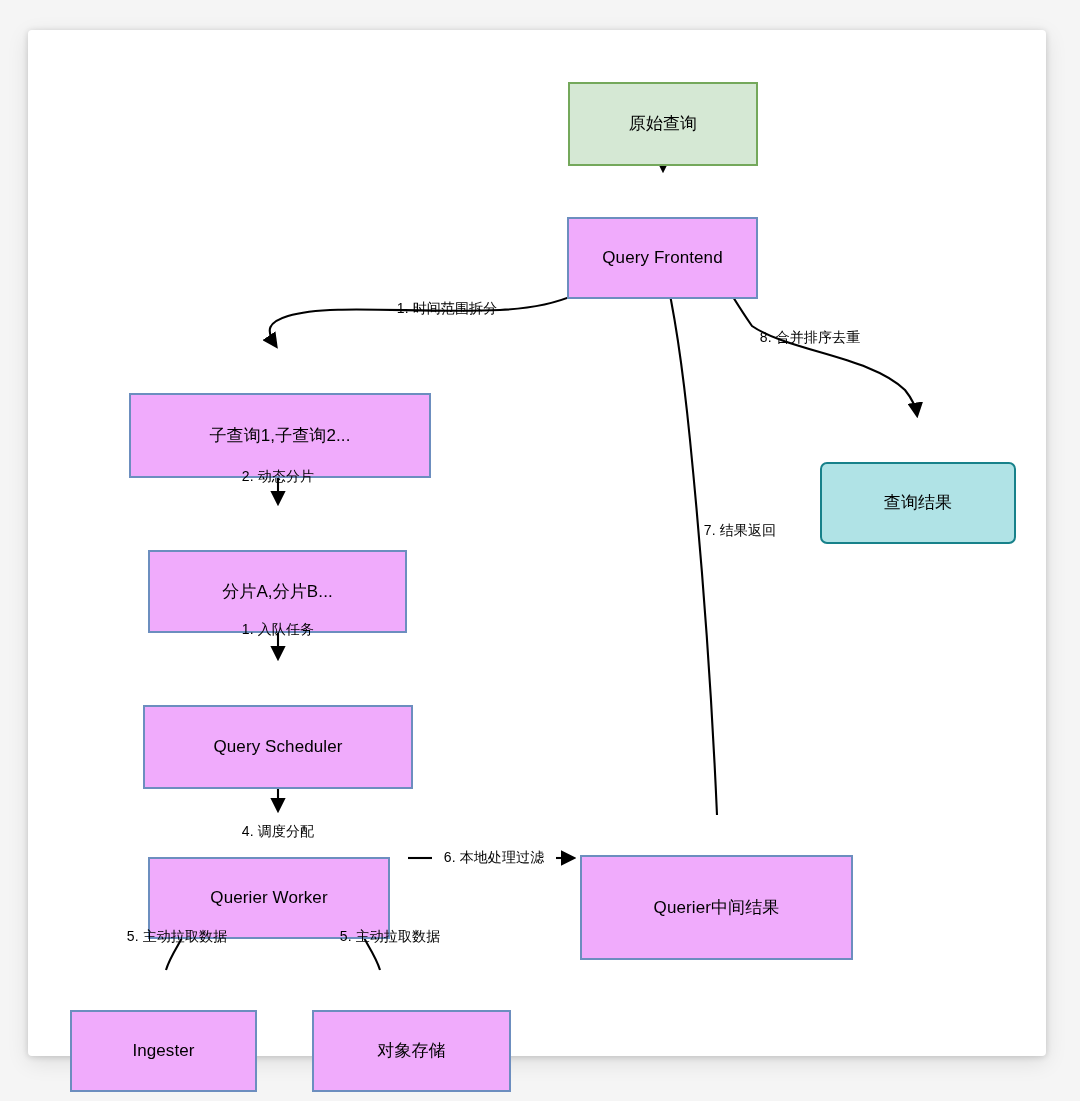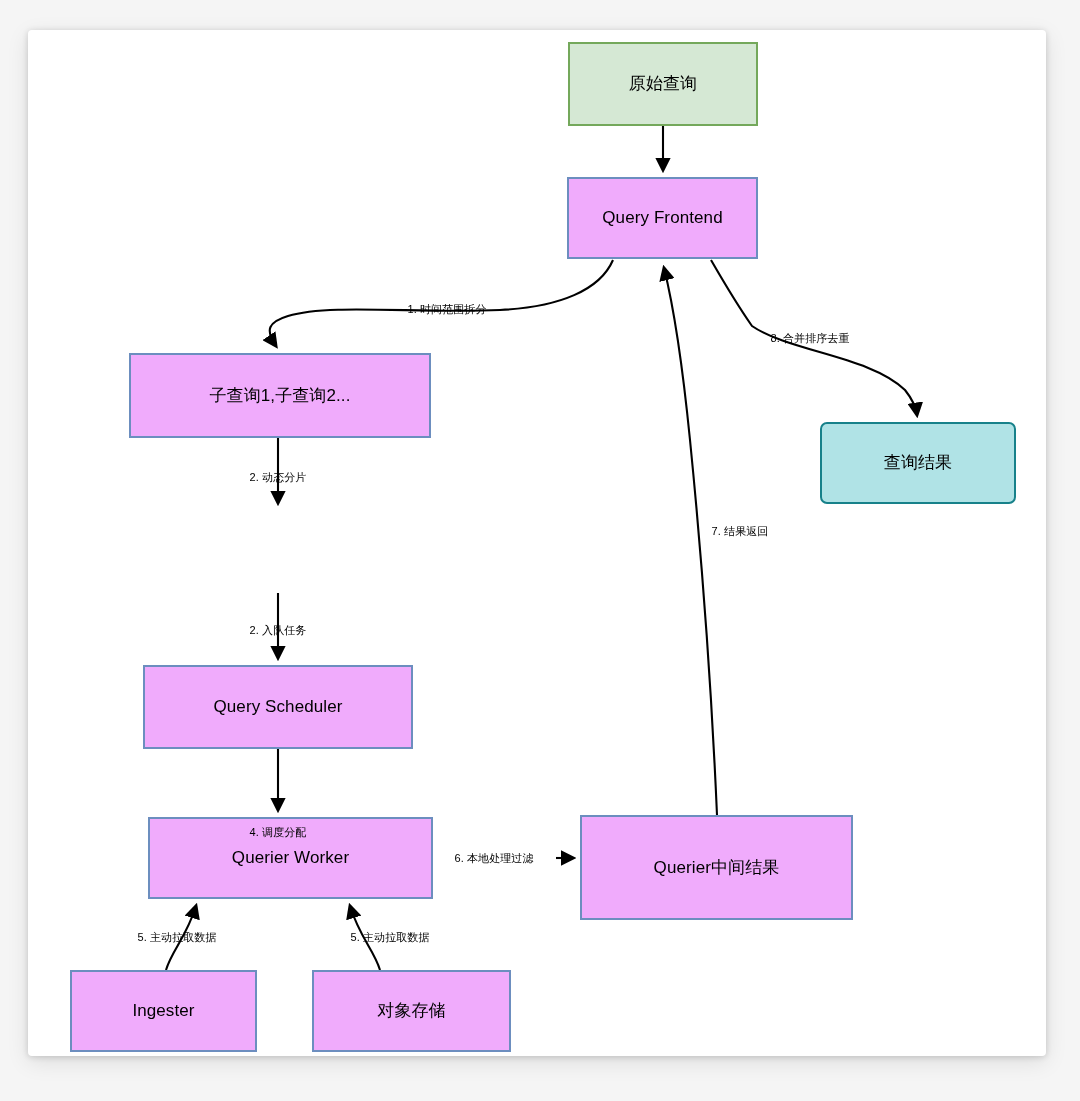--- a/index.html
+++ b/index.html
@@ -40,37 +40,38 @@
     align-items: center;
     justify-content: center;
     text-align: center;
     color: #000000;
     font-size: 17px;
     line-height: 1.25;
     letter-spacing: 0.1px;
     border-width: 2px;
     border-style: solid;
     padding: 12px 6px;
+    margin-top: 40px;
   }
   .node-proc {
     background: #f0abfc;
     border-color: #6c8ebf;
   }
   .node-start {
     background: #d5e8d4;
     border-color: #74a85b;
   }
   .node-end {
     background: #b0e3e6;
     border-color: #17818a;
     border-radius: 7px;
   }
   .edge-label {
     position: absolute;
-    font-size: 11px;
+    font-size: 14px;
     color: #000000;
     white-space: nowrap;
     background: transparent;
     letter-spacing: 0.1px;
     transform: translate(-50%, -50%);
     pointer-events: none;
   }
 </style>
 </head>
 <body>
@@ -114,26 +115,29 @@
   </div>
 
   <div class="node node-proc" style="left:567px; top:177px; width:191px; height:82px;">
     <span>Query Frontend</span>
   </div>
 
   <div class="node node-proc" style="left:129px; top:353px; width:302px; height:85px;">
     <span>子查询1,子查询2...</span>
   </div>
 
+  <div class="node node-proc" style="left:148px; top:510px; width:259px; height:83px;">
+    <span>分片A,分片B...</span>
+  </div>
 
   <div class="node node-proc" style="left:143px; top:665px; width:270px; height:84px;">
     <span>Query Scheduler</span>
   </div>
 
-  <div class="node node-proc" style="left:148px; top:817px; width:285px; height:82px;">
+  <div class="node node-proc" style="left:148px; top:817px; width:242px; height:82px;">
     <span>Querier Worker</span>
   </div>
 
   <div class="node node-proc" style="left:70px; top:970px; width:187px; height:82px;">
     <span>Ingester</span>
   </div>
 
   <div class="node node-proc" style="left:312px; top:970px; width:199px; height:82px;">
     <span>对象存储</span>
   </div>
@@ -141,21 +145,21 @@
   <div class="node node-proc" style="left:580px; top:815px; width:273px; height:105px;">
     <span>Querier中间结果</span>
   </div>
 
   <div class="node node-end" style="left:820px; top:422px; width:196px; height:82px;">
     <span>查询结果</span>
   </div>
 
   <div class="edge-label" style="left:447px; top:309px;">1. 时间范围拆分</div>
   <div class="edge-label" style="left:278px; top:477px;">2. 动态分片</div>
-  <div class="edge-label" style="left:278px; top:630px;">2. 入队任务</div>
+  <div class="edge-label" style="left:278px; top:630px;">1. 入队任务</div>
   <div class="edge-label" style="left:278px; top:786px;margin-top:46px;">4. 调度分配</div>
   <div class="edge-label" style="left:177px; top:937px;">5. 主动拉取数据</div>
   <div class="edge-label" style="left:390px; top:937px;">5. 主动拉取数据</div>
   <div class="edge-label" style="left:494px; top:858px;">6. 本地处理过滤</div>
   <div class="edge-label" style="left:740px; top:531px;">7. 结果返回</div>
   <div class="edge-label" style="left:810px; top:338px;">8. 合并排序去重</div>
 
 </div>
 
 </body></html>

